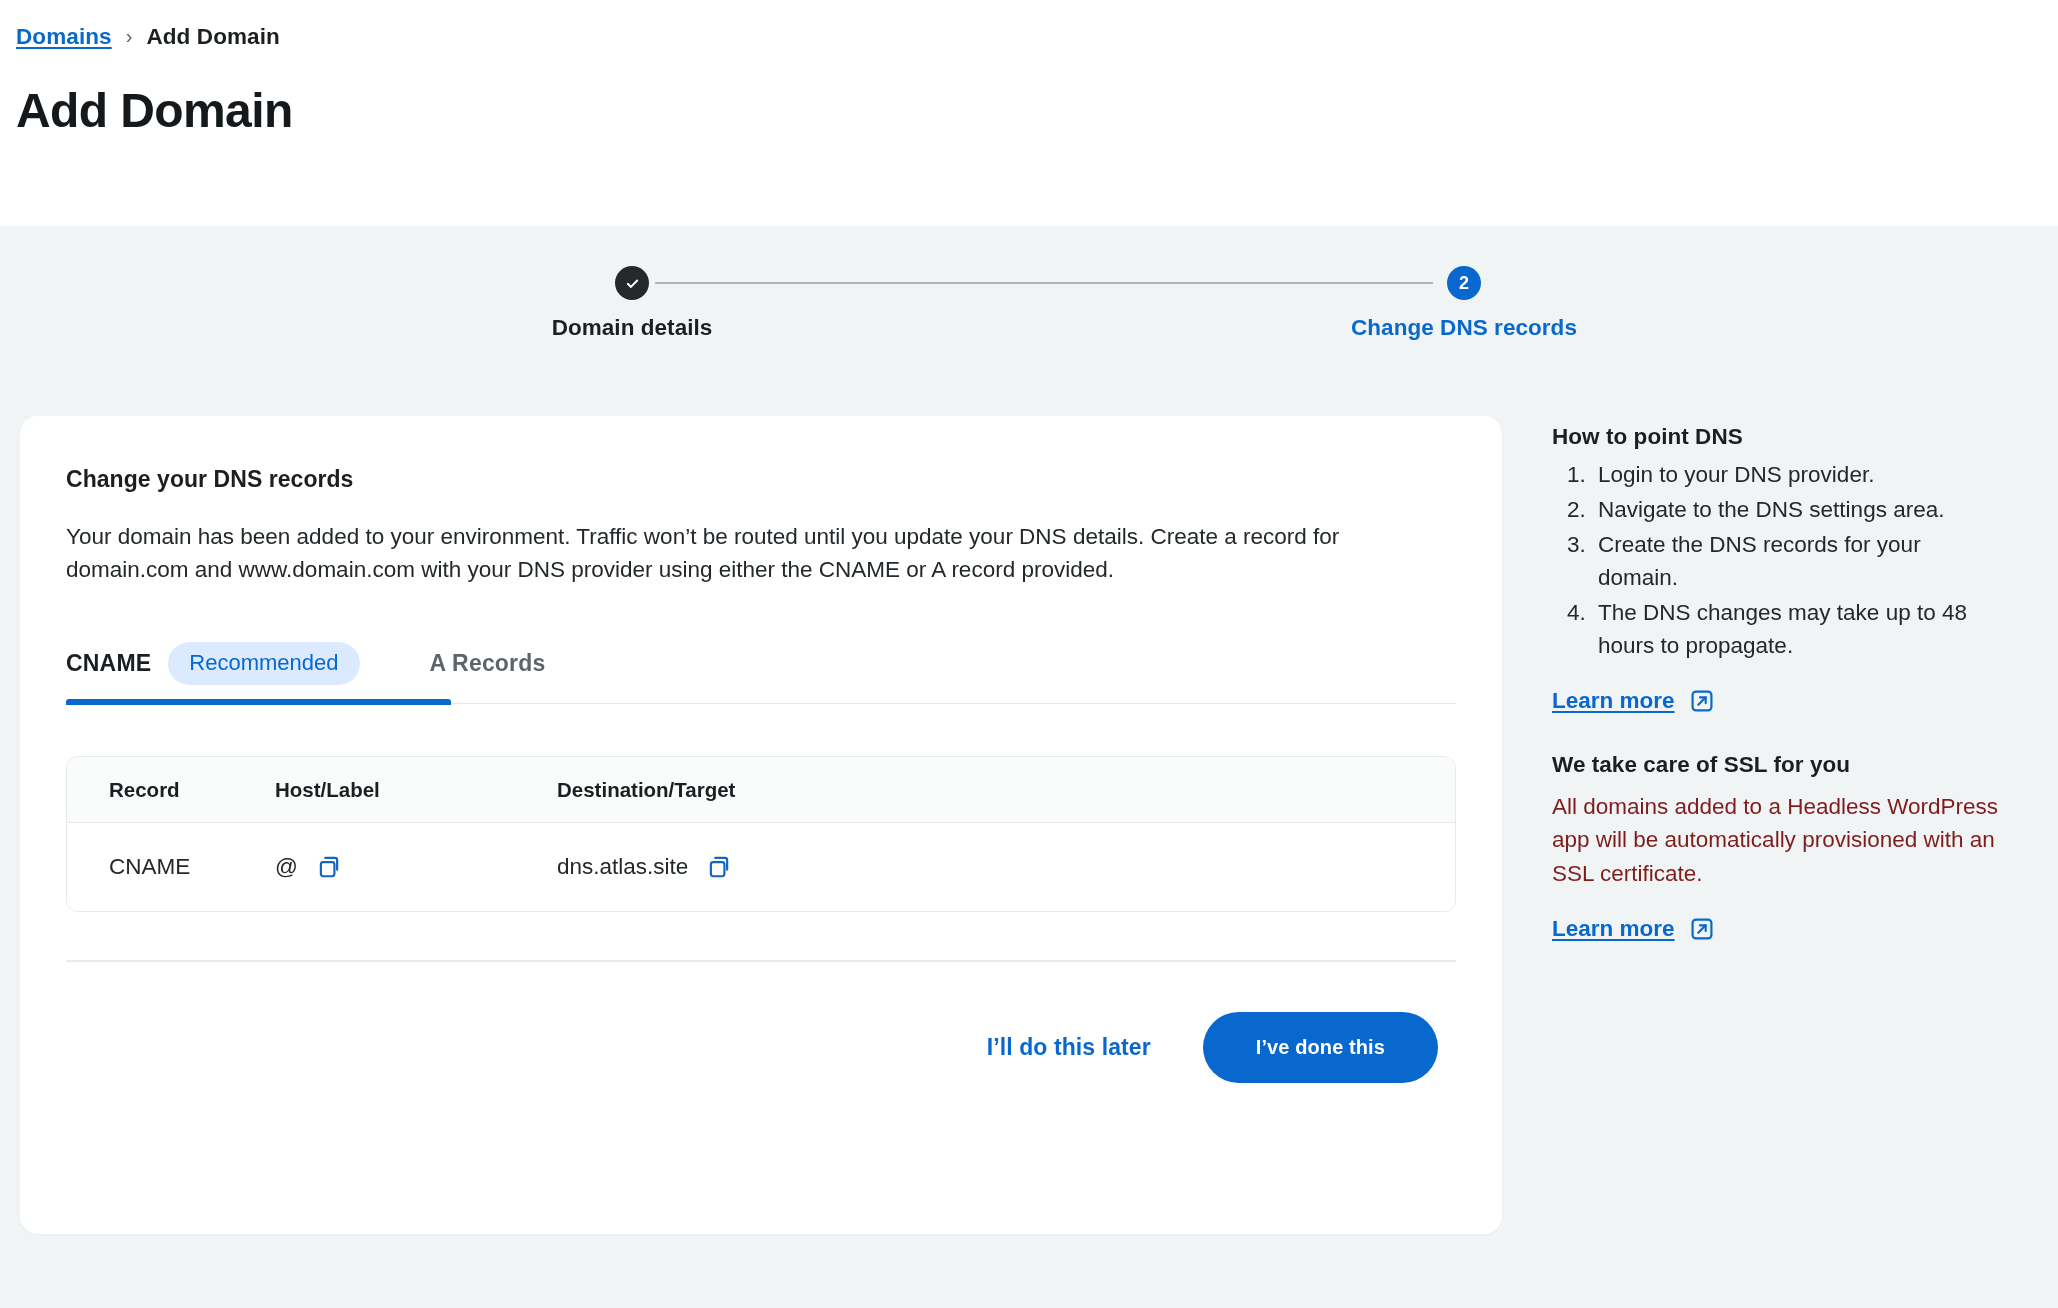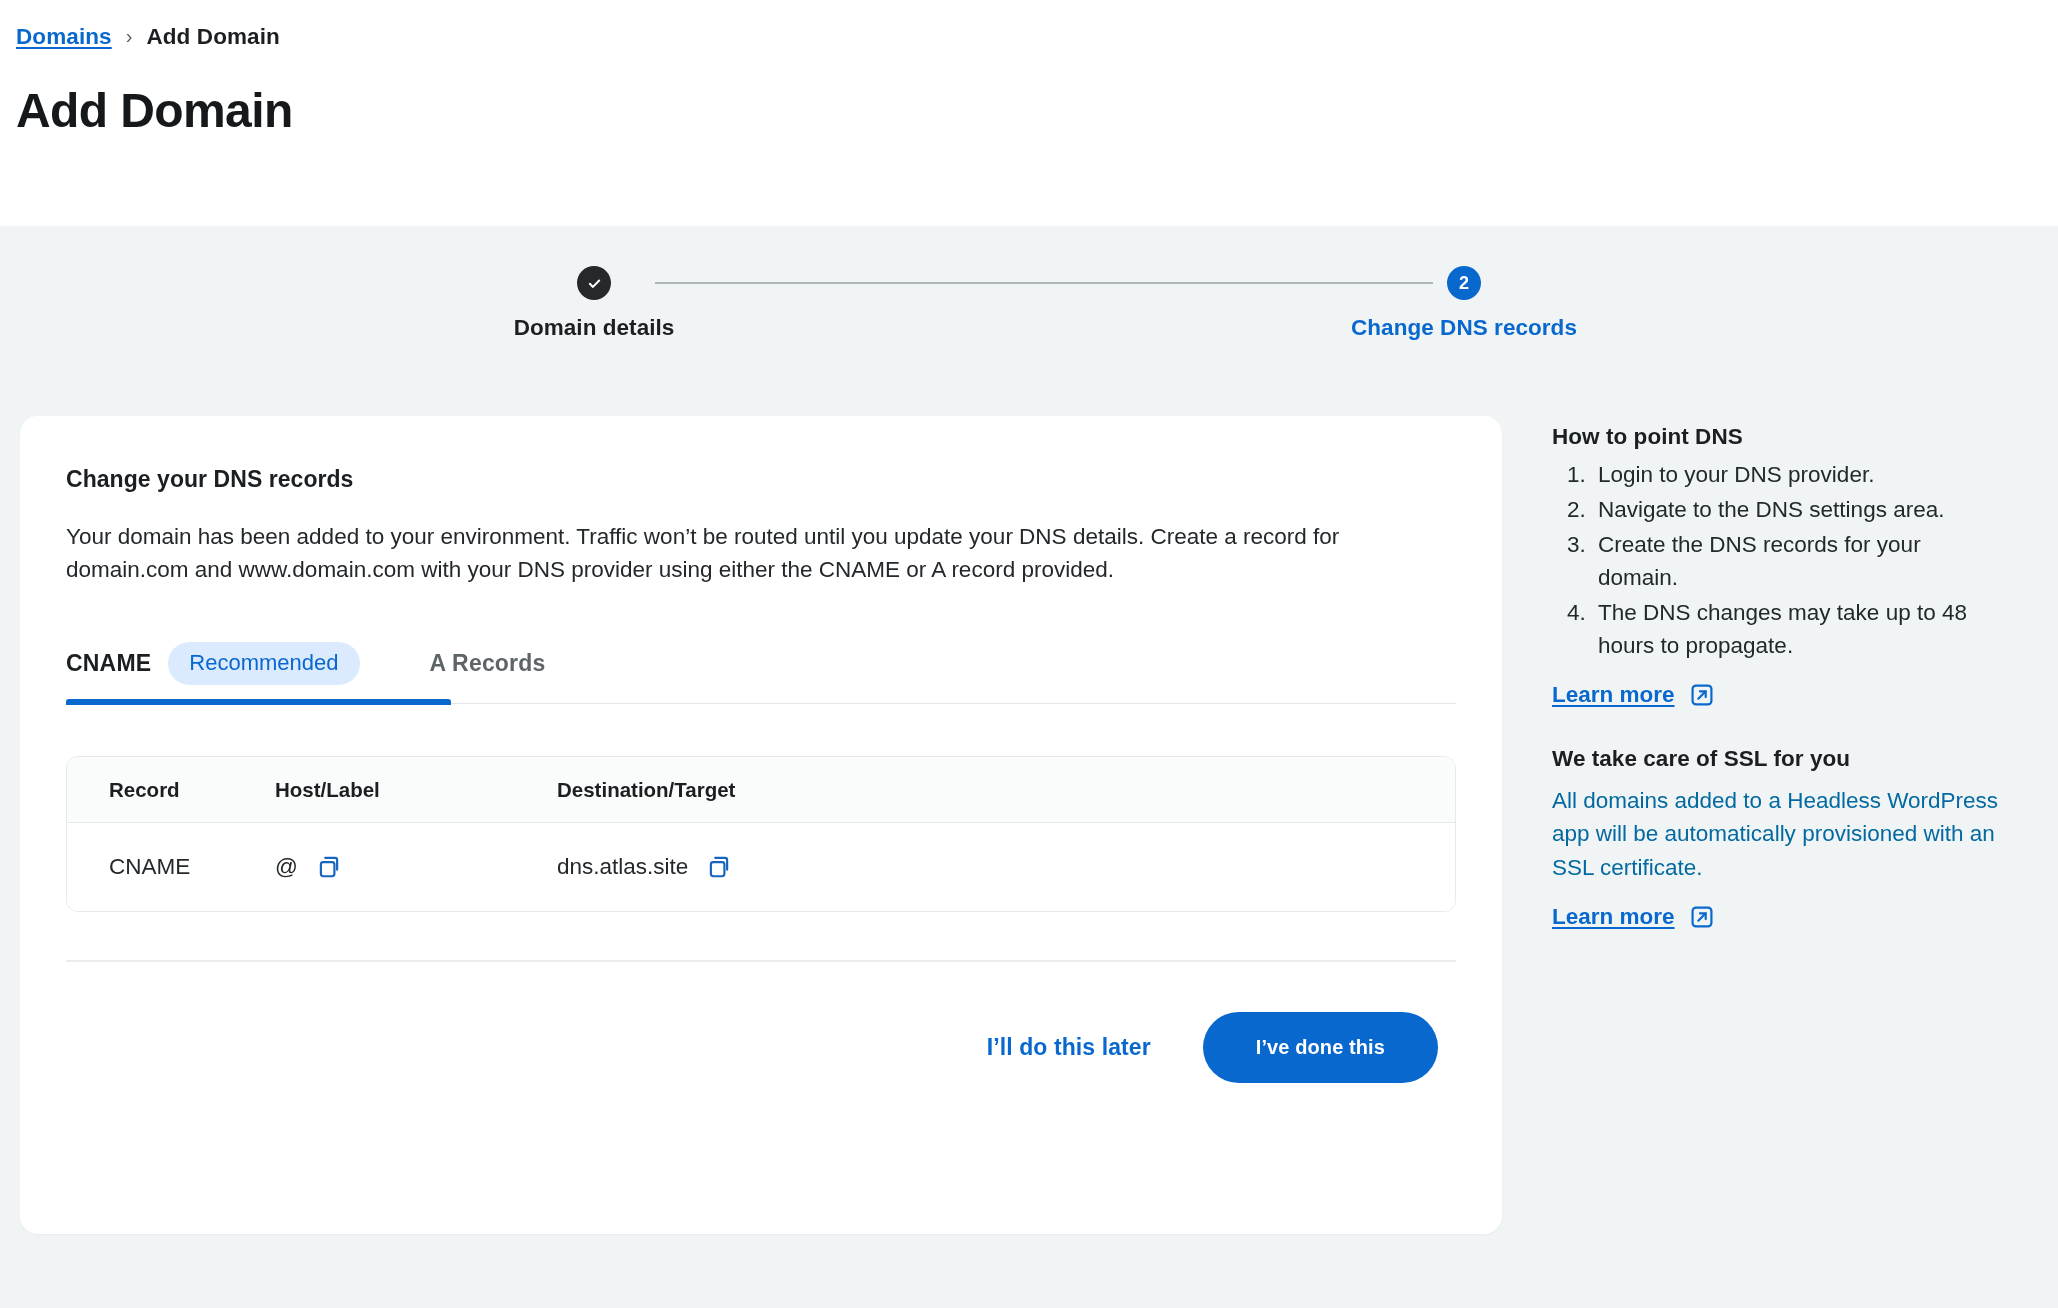--- a/index.html
+++ b/index.html
@@ -82,21 +82,21 @@
 
   .step {
     position: absolute;
     top: 40px;
     display: flex;
     flex-direction: column;
     align-items: center;
     width: 360px;
   }
 
-  .step-1 { left: 414px; }
+  .step-1 { left: 452px; }
   .step-2 { left: 1284px; }
 
   .step-bubble {
     width: 34px;
     height: 34px;
     border-radius: 50%;
     display: flex;
     align-items: center;
     justify-content: center;
     color: #ffffff;
@@ -352,28 +352,28 @@
     line-height: 1.47;
     color: #23282b;
     padding-left: 6px;
     margin-top: 2px;
   }
 
   .aside-text {
     margin-top: 12px;
     font-size: 22.5px;
     line-height: 1.47;
-    color: #0369a1;
+    color: #7f1d1d;
   }
 
   .learn-more {
     display: inline-flex;
     align-items: center;
     gap: 14px;
-    margin-top: 20px;
+    margin-top: 26px;
     cursor: pointer;
     text-decoration: none;
   }
 
   .learn-more-label {
     font-size: 22.5px;
     font-weight: 700;
     color: #0868ce;
     text-decoration: underline;
     text-underline-offset: 3px;

